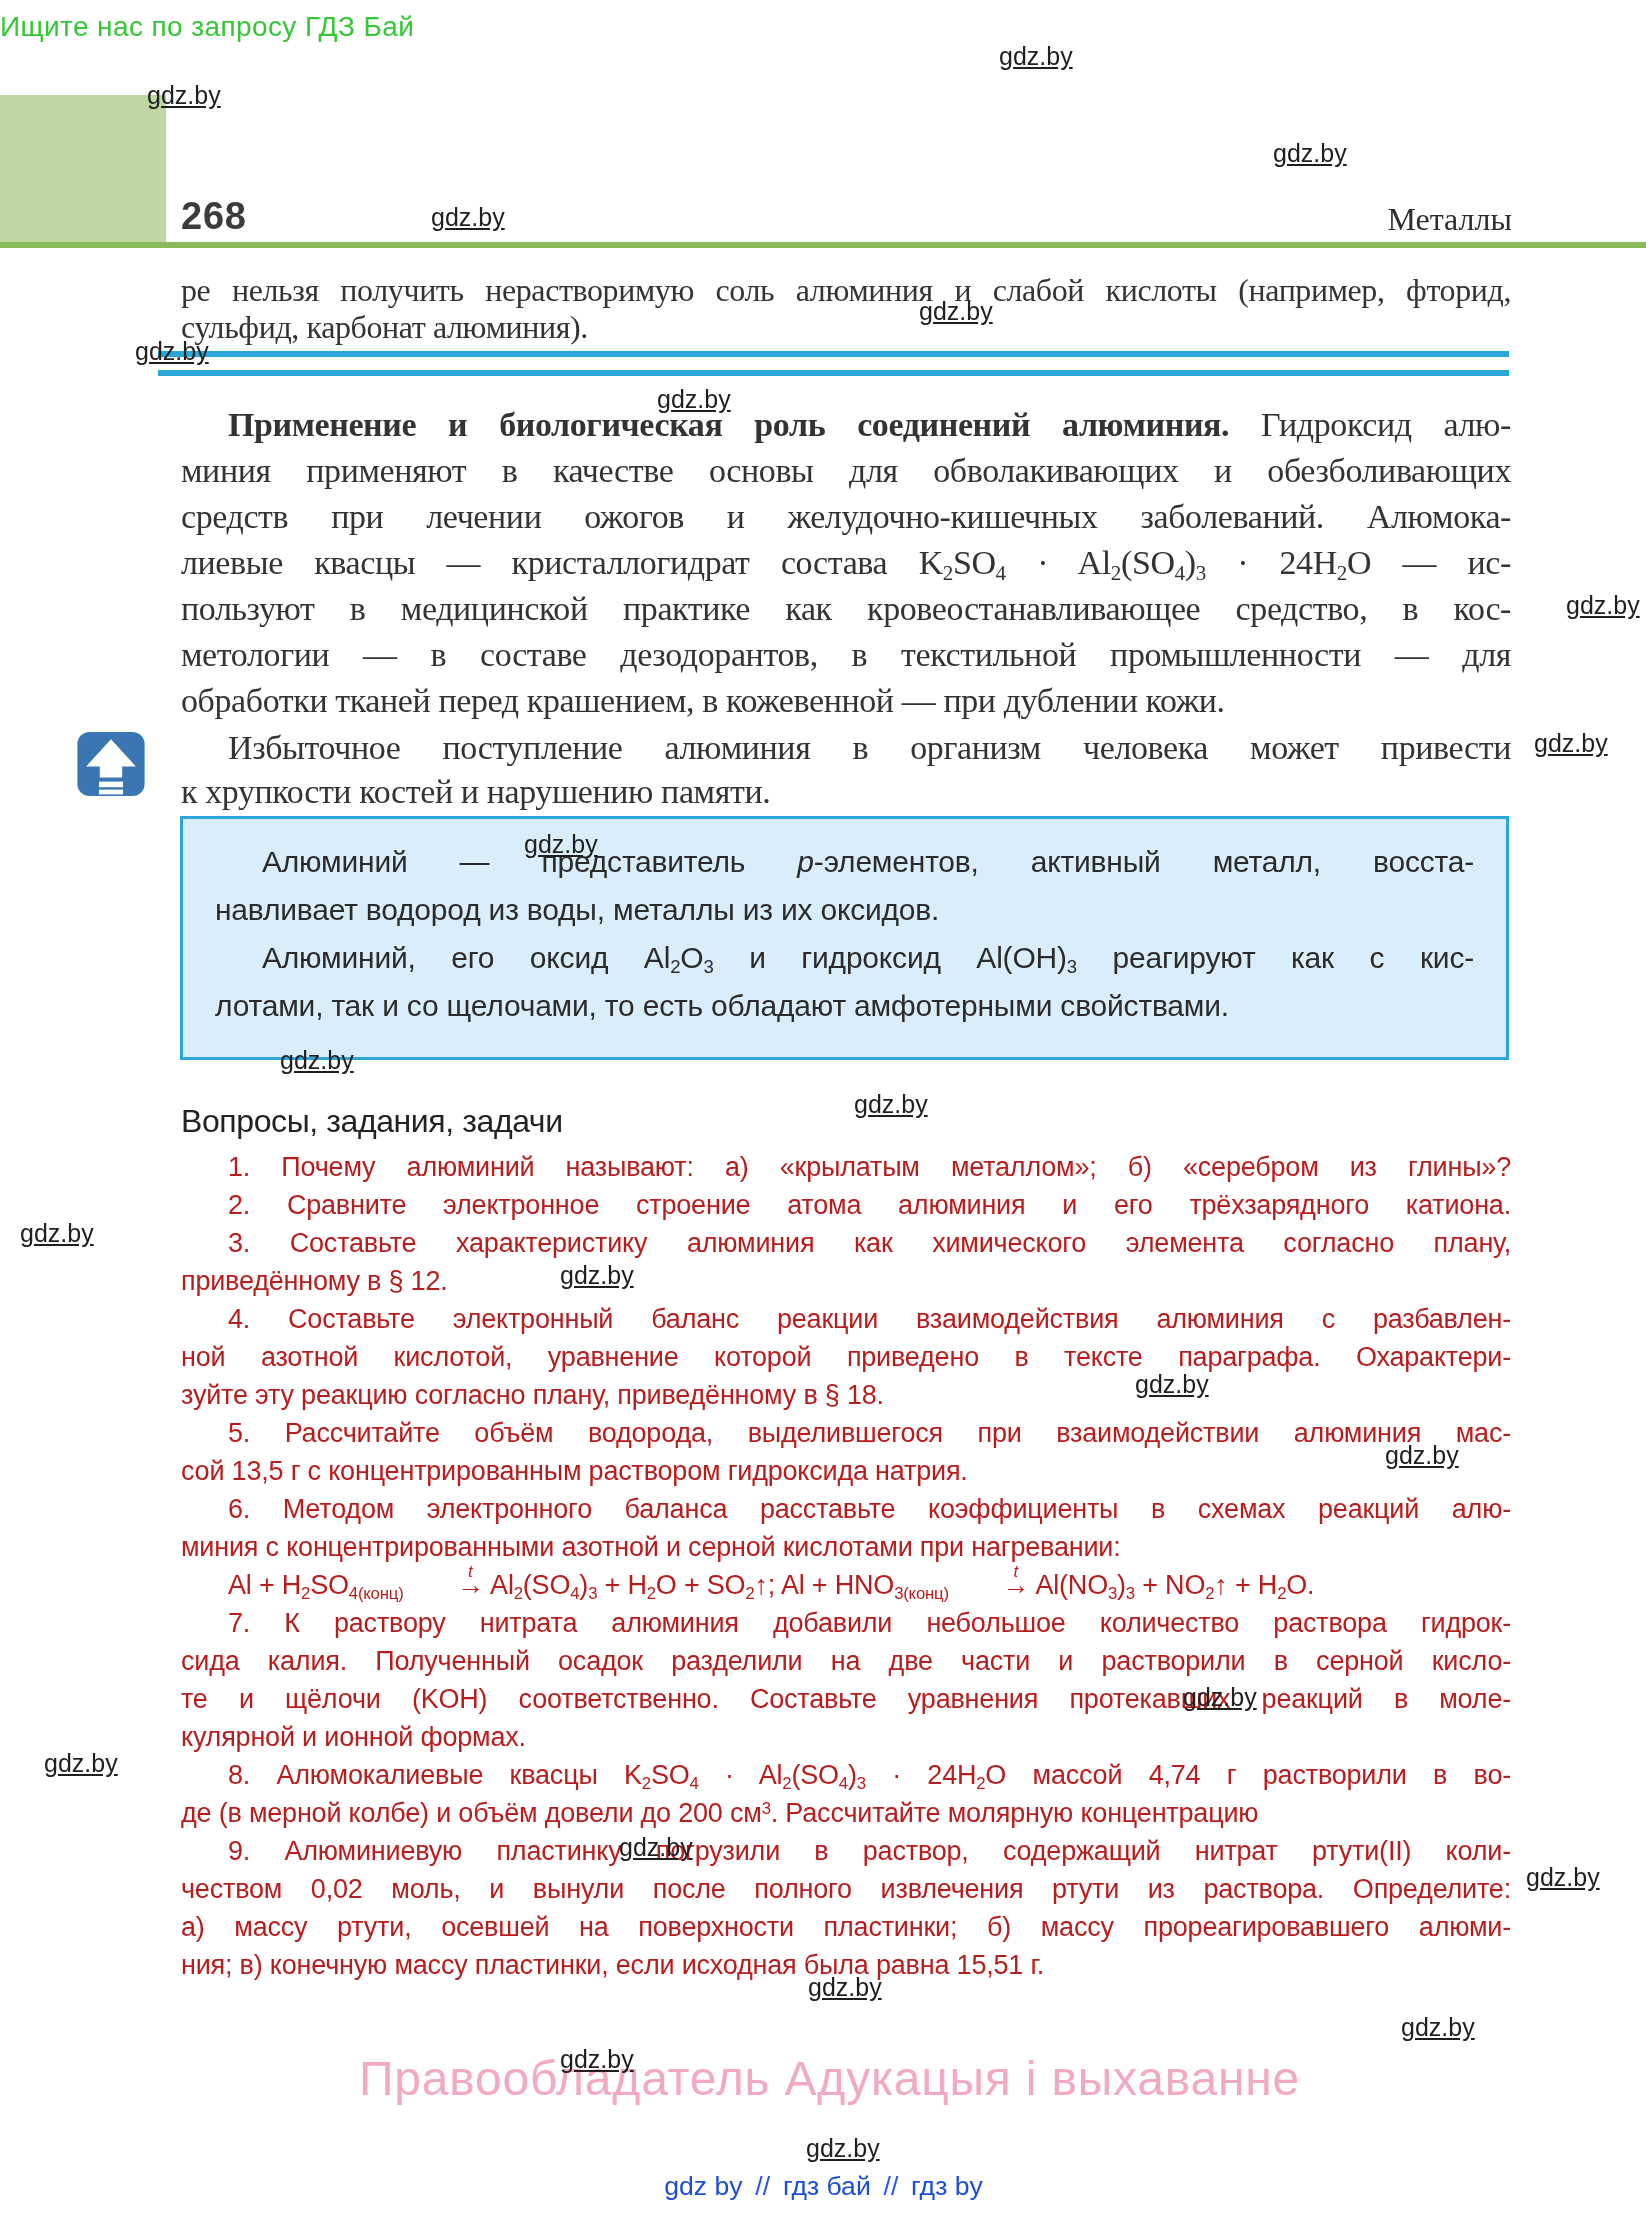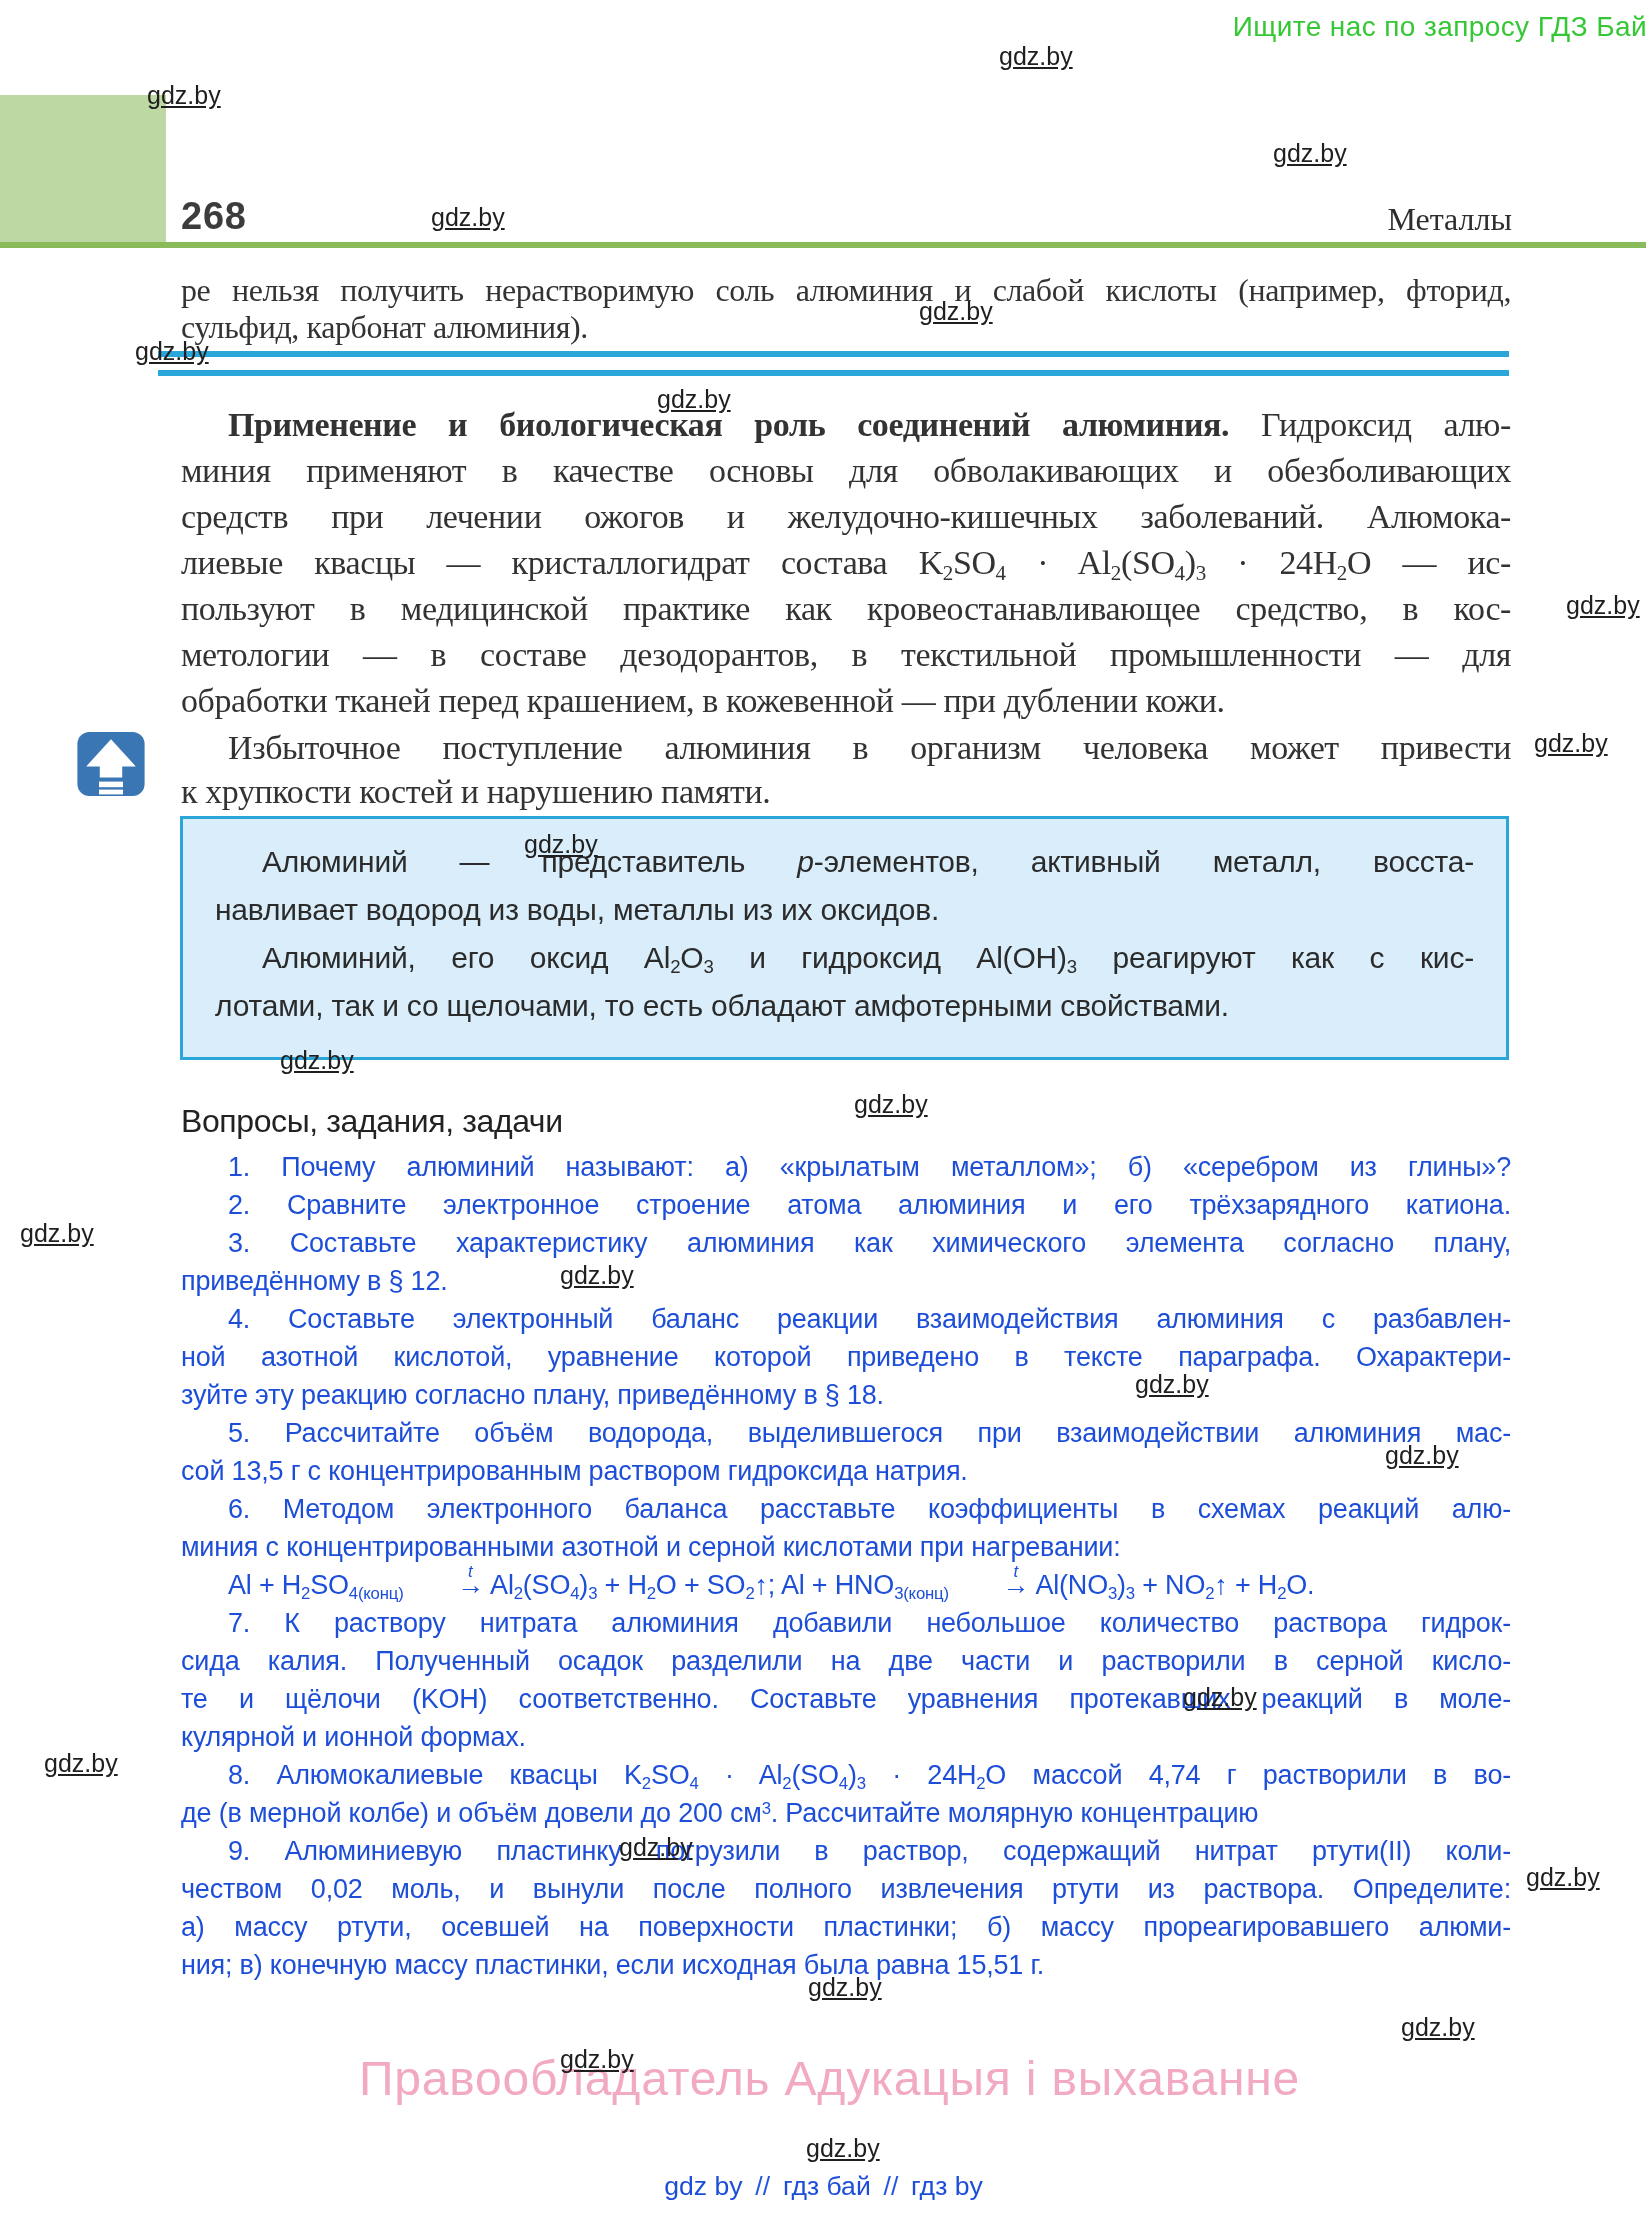--- a/index.html
+++ b/index.html
@@ -2,21 +2,21 @@
 <html style="font-size:13px"><head>
 <meta charset="utf-8">
 <title>268 — Металлы</title>
 <style>
   html,body{margin:0;padding:0;background:#ffffff;}
   .page{
     position:relative;width:1647px;height:2216px;background:#ffffff;
     font-family:"Liberation Sans",sans-serif;color:#2f2f2f;overflow:hidden;
   }
   .top-note{
-    position:absolute;top:11.3px;left:0;right:0;text-align:right;
+    position:absolute;top:11.3px;left:0;right:0;text-align:left;
     font-size:28px;color:#35c735;letter-spacing:0.4px;
   }
   .green-block{position:absolute;left:0;top:95px;width:166px;height:148px;background:#bdd8a3;}
   .green-rule{position:absolute;left:0;top:242px;width:100%;height:5.6px;background:#8abb5a;}
   .pagenum{
     position:absolute;left:181px;top:195px;font-size:38px;font-weight:bold;
     color:#3c3c3c;letter-spacing:0.8px;
   }
   .chapter{
     position:absolute;right:135px;top:201px;font-family:"Liberation Serif",serif;
@@ -44,21 +44,21 @@
     position:absolute;left:180px;top:816px;width:1329px;box-sizing:border-box;
     border:3.2px solid #2aa7d8;background:#d9eefa;padding:19.3px 32px 27px 32px;
     font-size:30px;line-height:48px;color:#2b2b2b;letter-spacing:-0.2px;
   }
   .q-heading{
     position:absolute;left:181px;top:1103px;margin:0;font-size:32px;font-weight:400;
     color:#222222;letter-spacing:-0.4px;
   }
   .questions{
     position:absolute;left:181px;top:1148px;width:1330px;
-    font-size:27px;line-height:38px;color:#1d4ed8;letter-spacing:-0.2px;
+    font-size:27px;line-height:38px;color:#b91c1c;letter-spacing:-0.2px;
   }
   .copyright{
     position:absolute;top:2051px;left:0;right:0;text-align:center;
     font-size:48px;color:#f2a9c3;letter-spacing:0.8px;padding-left:12px;
   }
   .links{
     position:absolute;top:2171px;left:0;right:0;text-align:center;
     font-size:26.6px;color:#2457e0;
   }
   .links a{color:#1d4ed8;text-decoration:none;margin:0 6.4px;}

